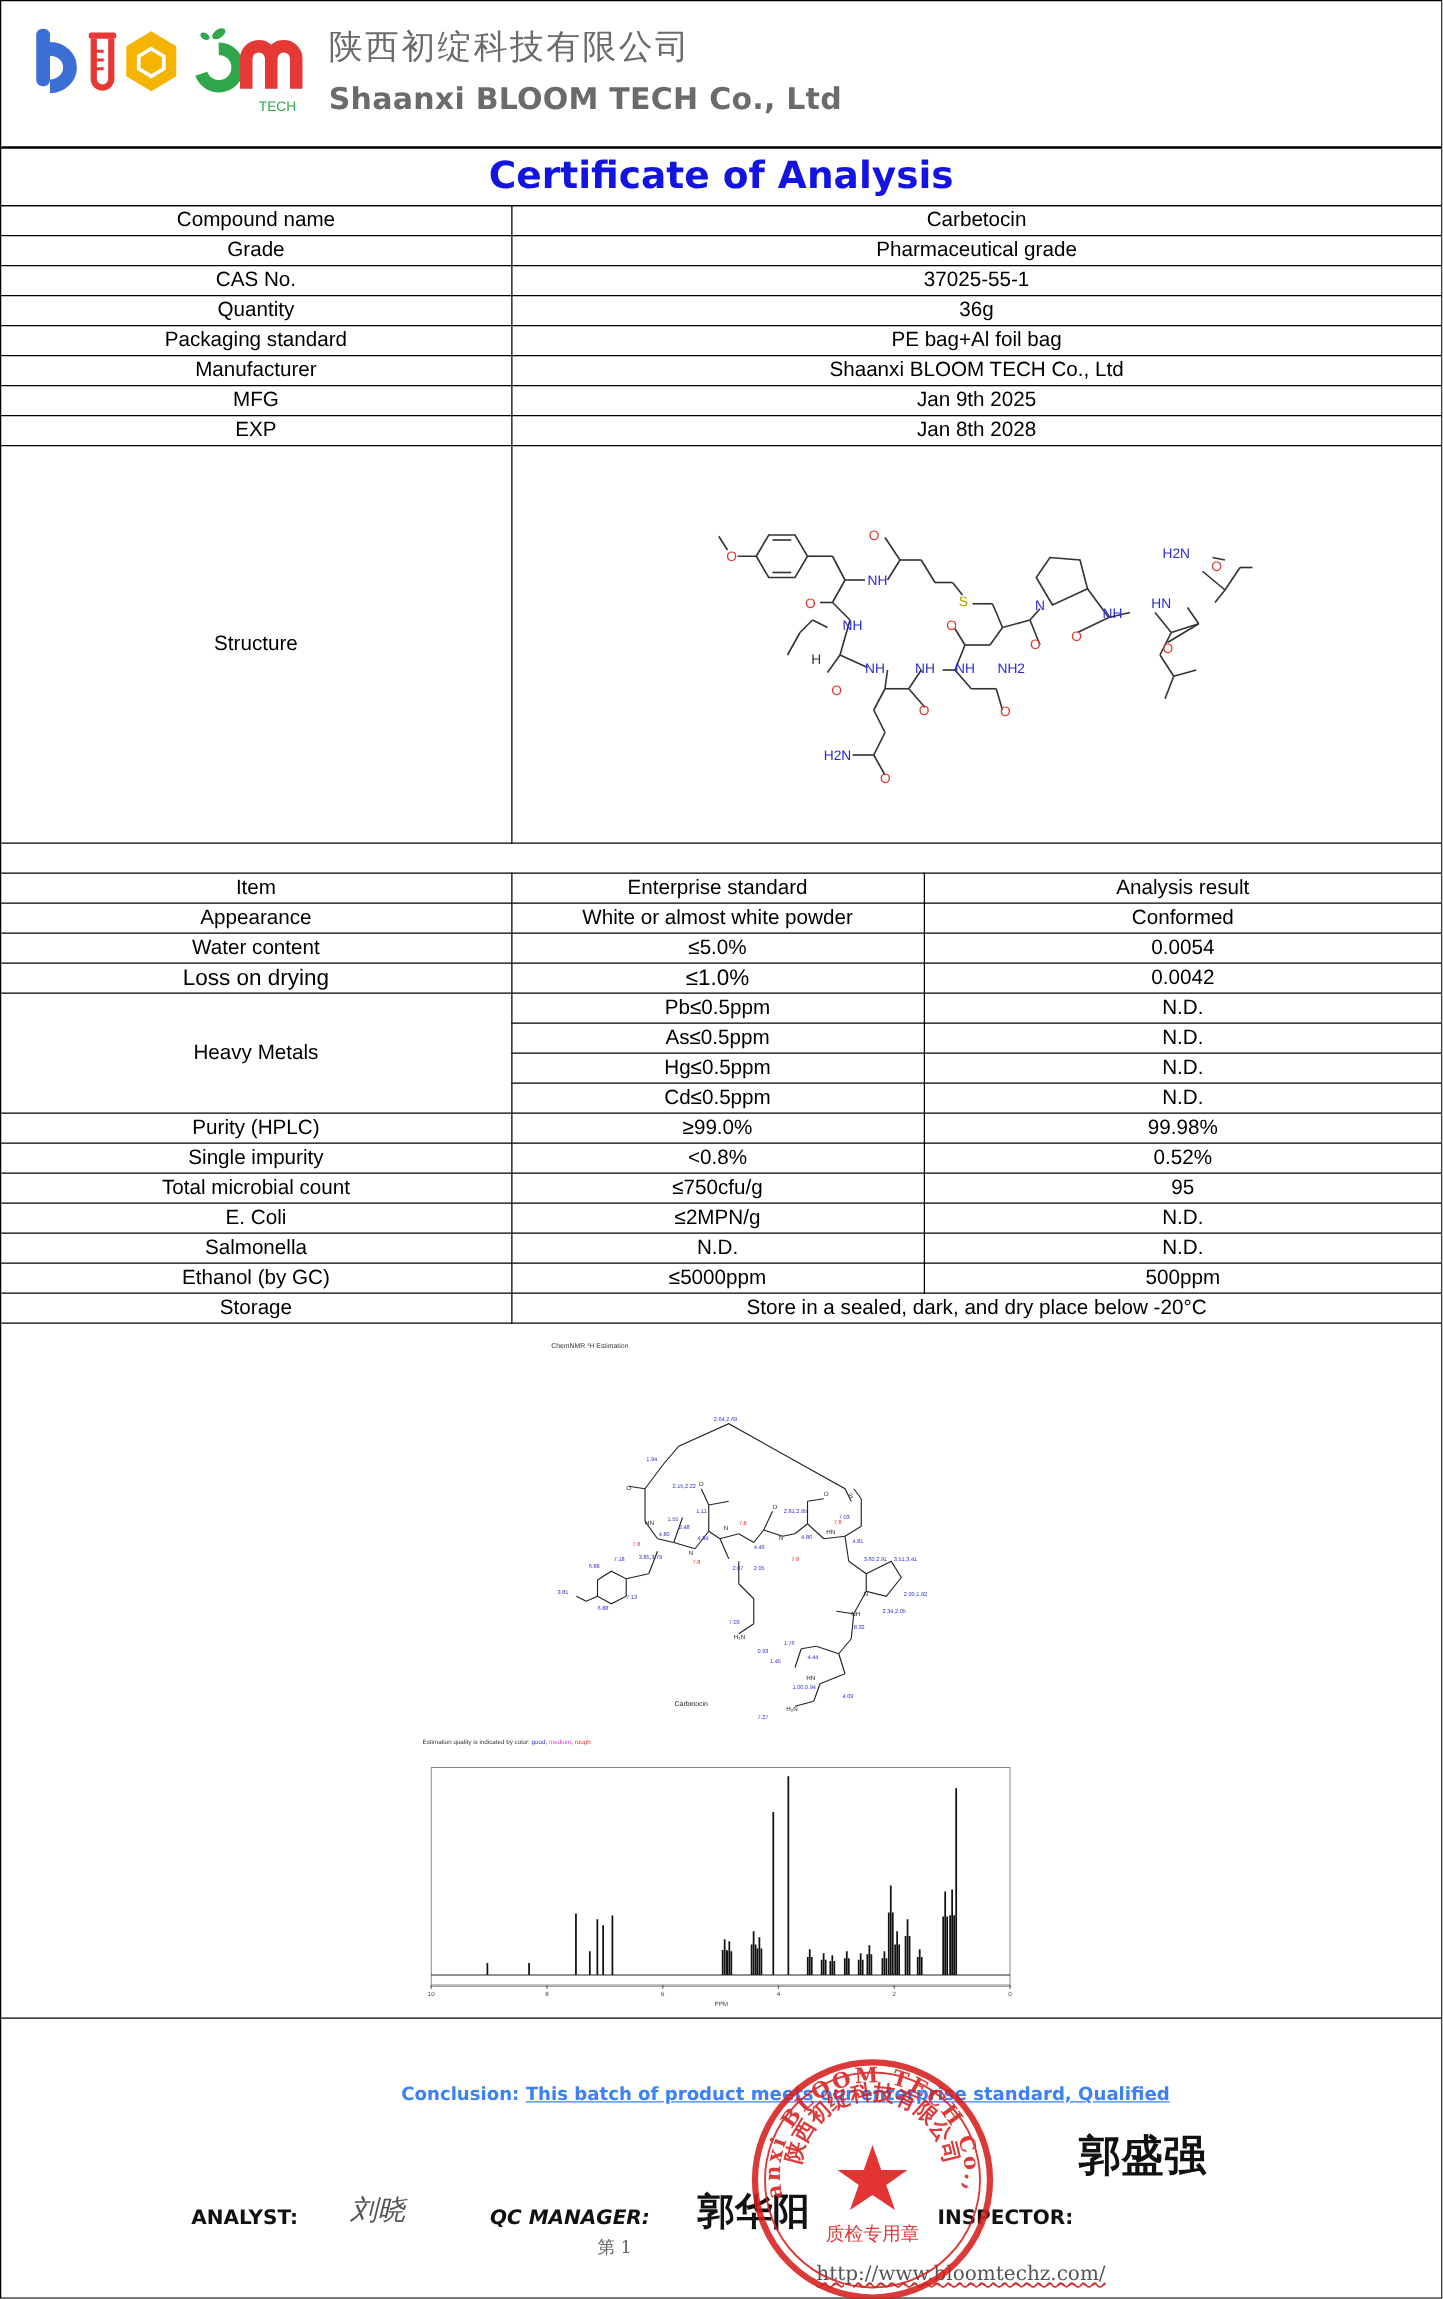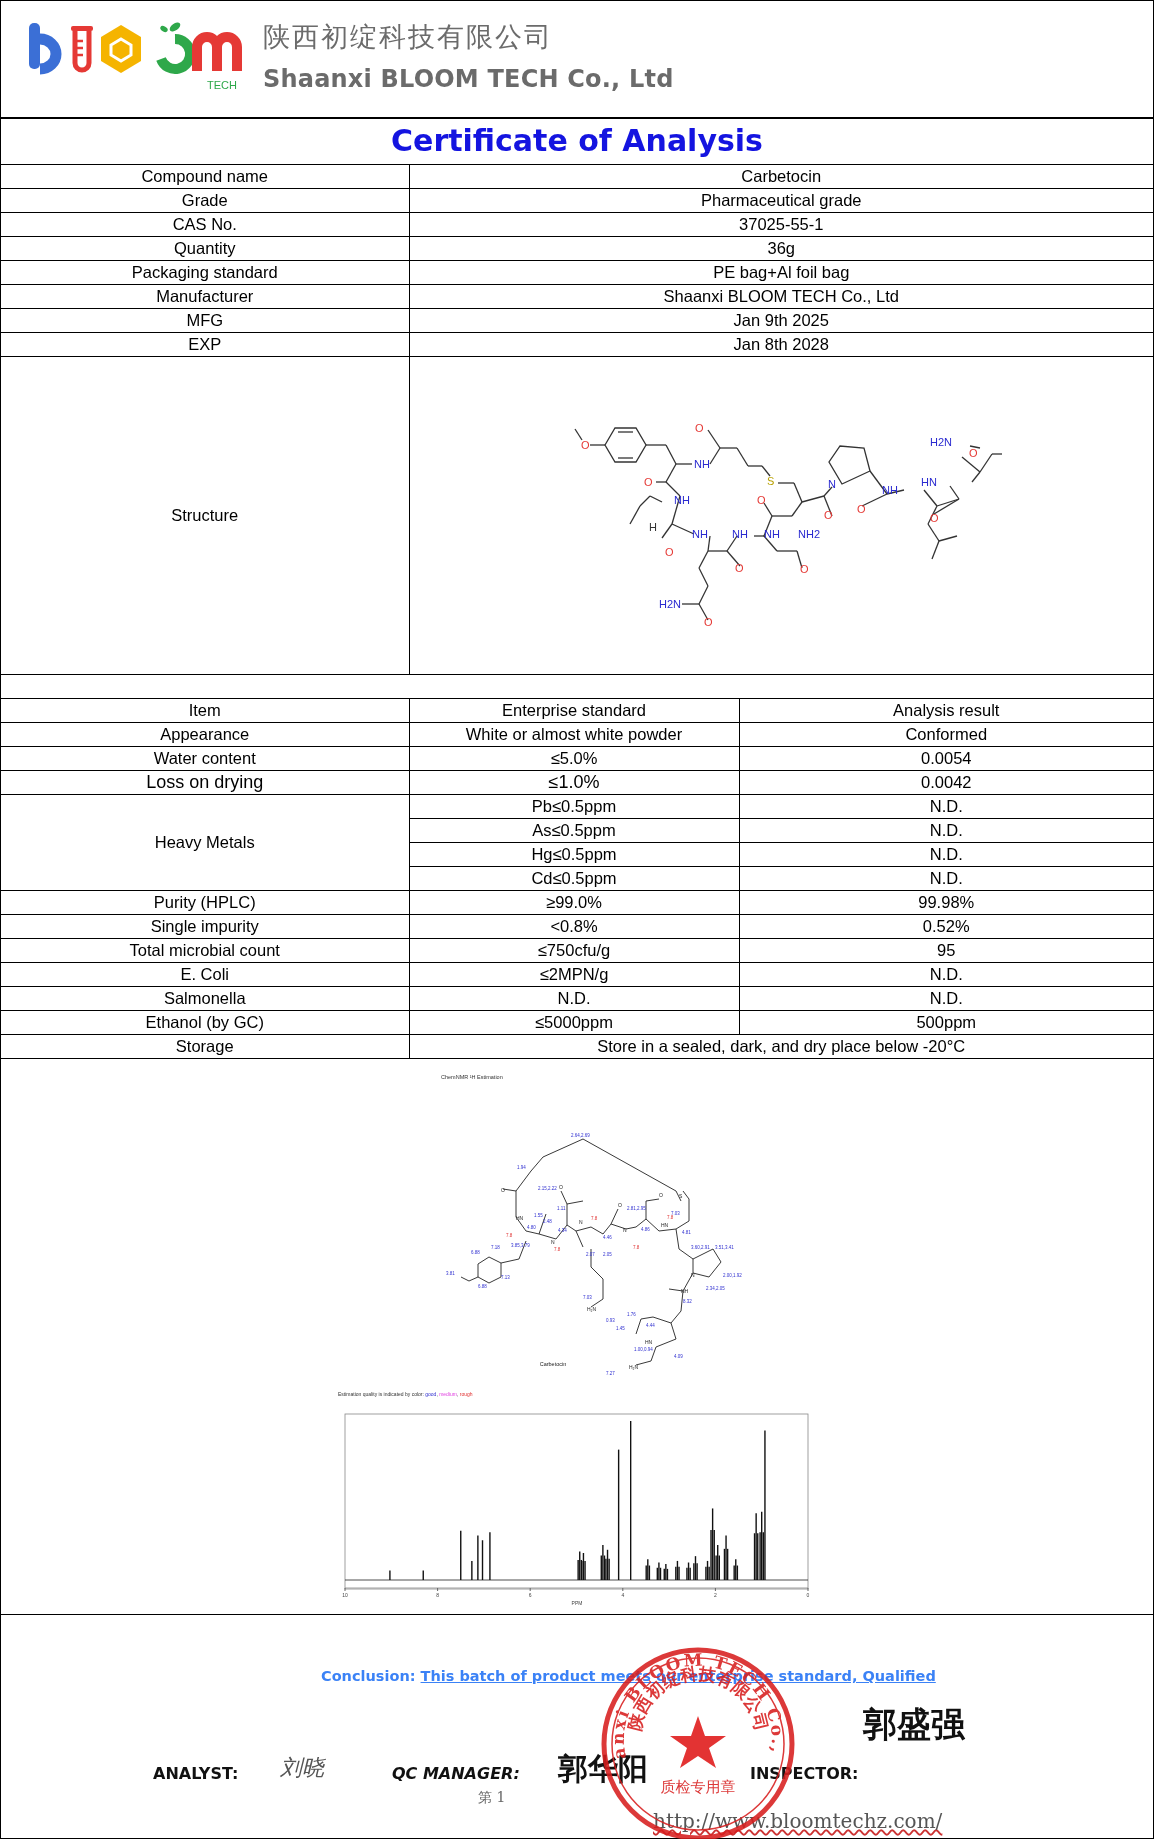--- a/index.html
+++ b/index.html
@@ -31,21 +31,21 @@
 
   
   .nmr { position: absolute; left: 0; top: 1058px; width: 1152px; height: 555px; border-bottom: 1px solid #000; }
 
   
   .conclusion { position: absolute; left: 320px; top: 1667px; font-family: "DejaVu Sans", sans-serif;
                 font-weight: bold; font-size: 14.5px; color: #3b82f6; }
   .conclusion .u { text-decoration: underline; }
   .sig-label { position: absolute; font-family: "DejaVu Sans", sans-serif; font-weight: bold; font-size: 16px; color: #111; }
   .sig-hand { position: absolute; font-family: "DejaVu Serif", serif; color: #111; margin-left: 35px; }
-  .footer-url { position: absolute; left: 652px; top: 1808px; font-family: "DejaVu Serif", serif; font-size: 20px;
+  .footer-url { position: absolute; left: 652px; top: 1808px; font-family: "DejaVu Serif", serif; font-size: 16px;
                 color: #555; text-decoration: underline; text-decoration-color: #c33; text-decoration-style: wavy; }
   .page-no { position: absolute; left: 477px; top: 1788px; font-family: "DejaVu Serif", serif; font-size: 14px; color: #666; }
 </style>
 </head>
 <body>
 
 <div class="page">
 
   <div class="header">
     <svg class="logo" viewBox="0 0 220 76">

